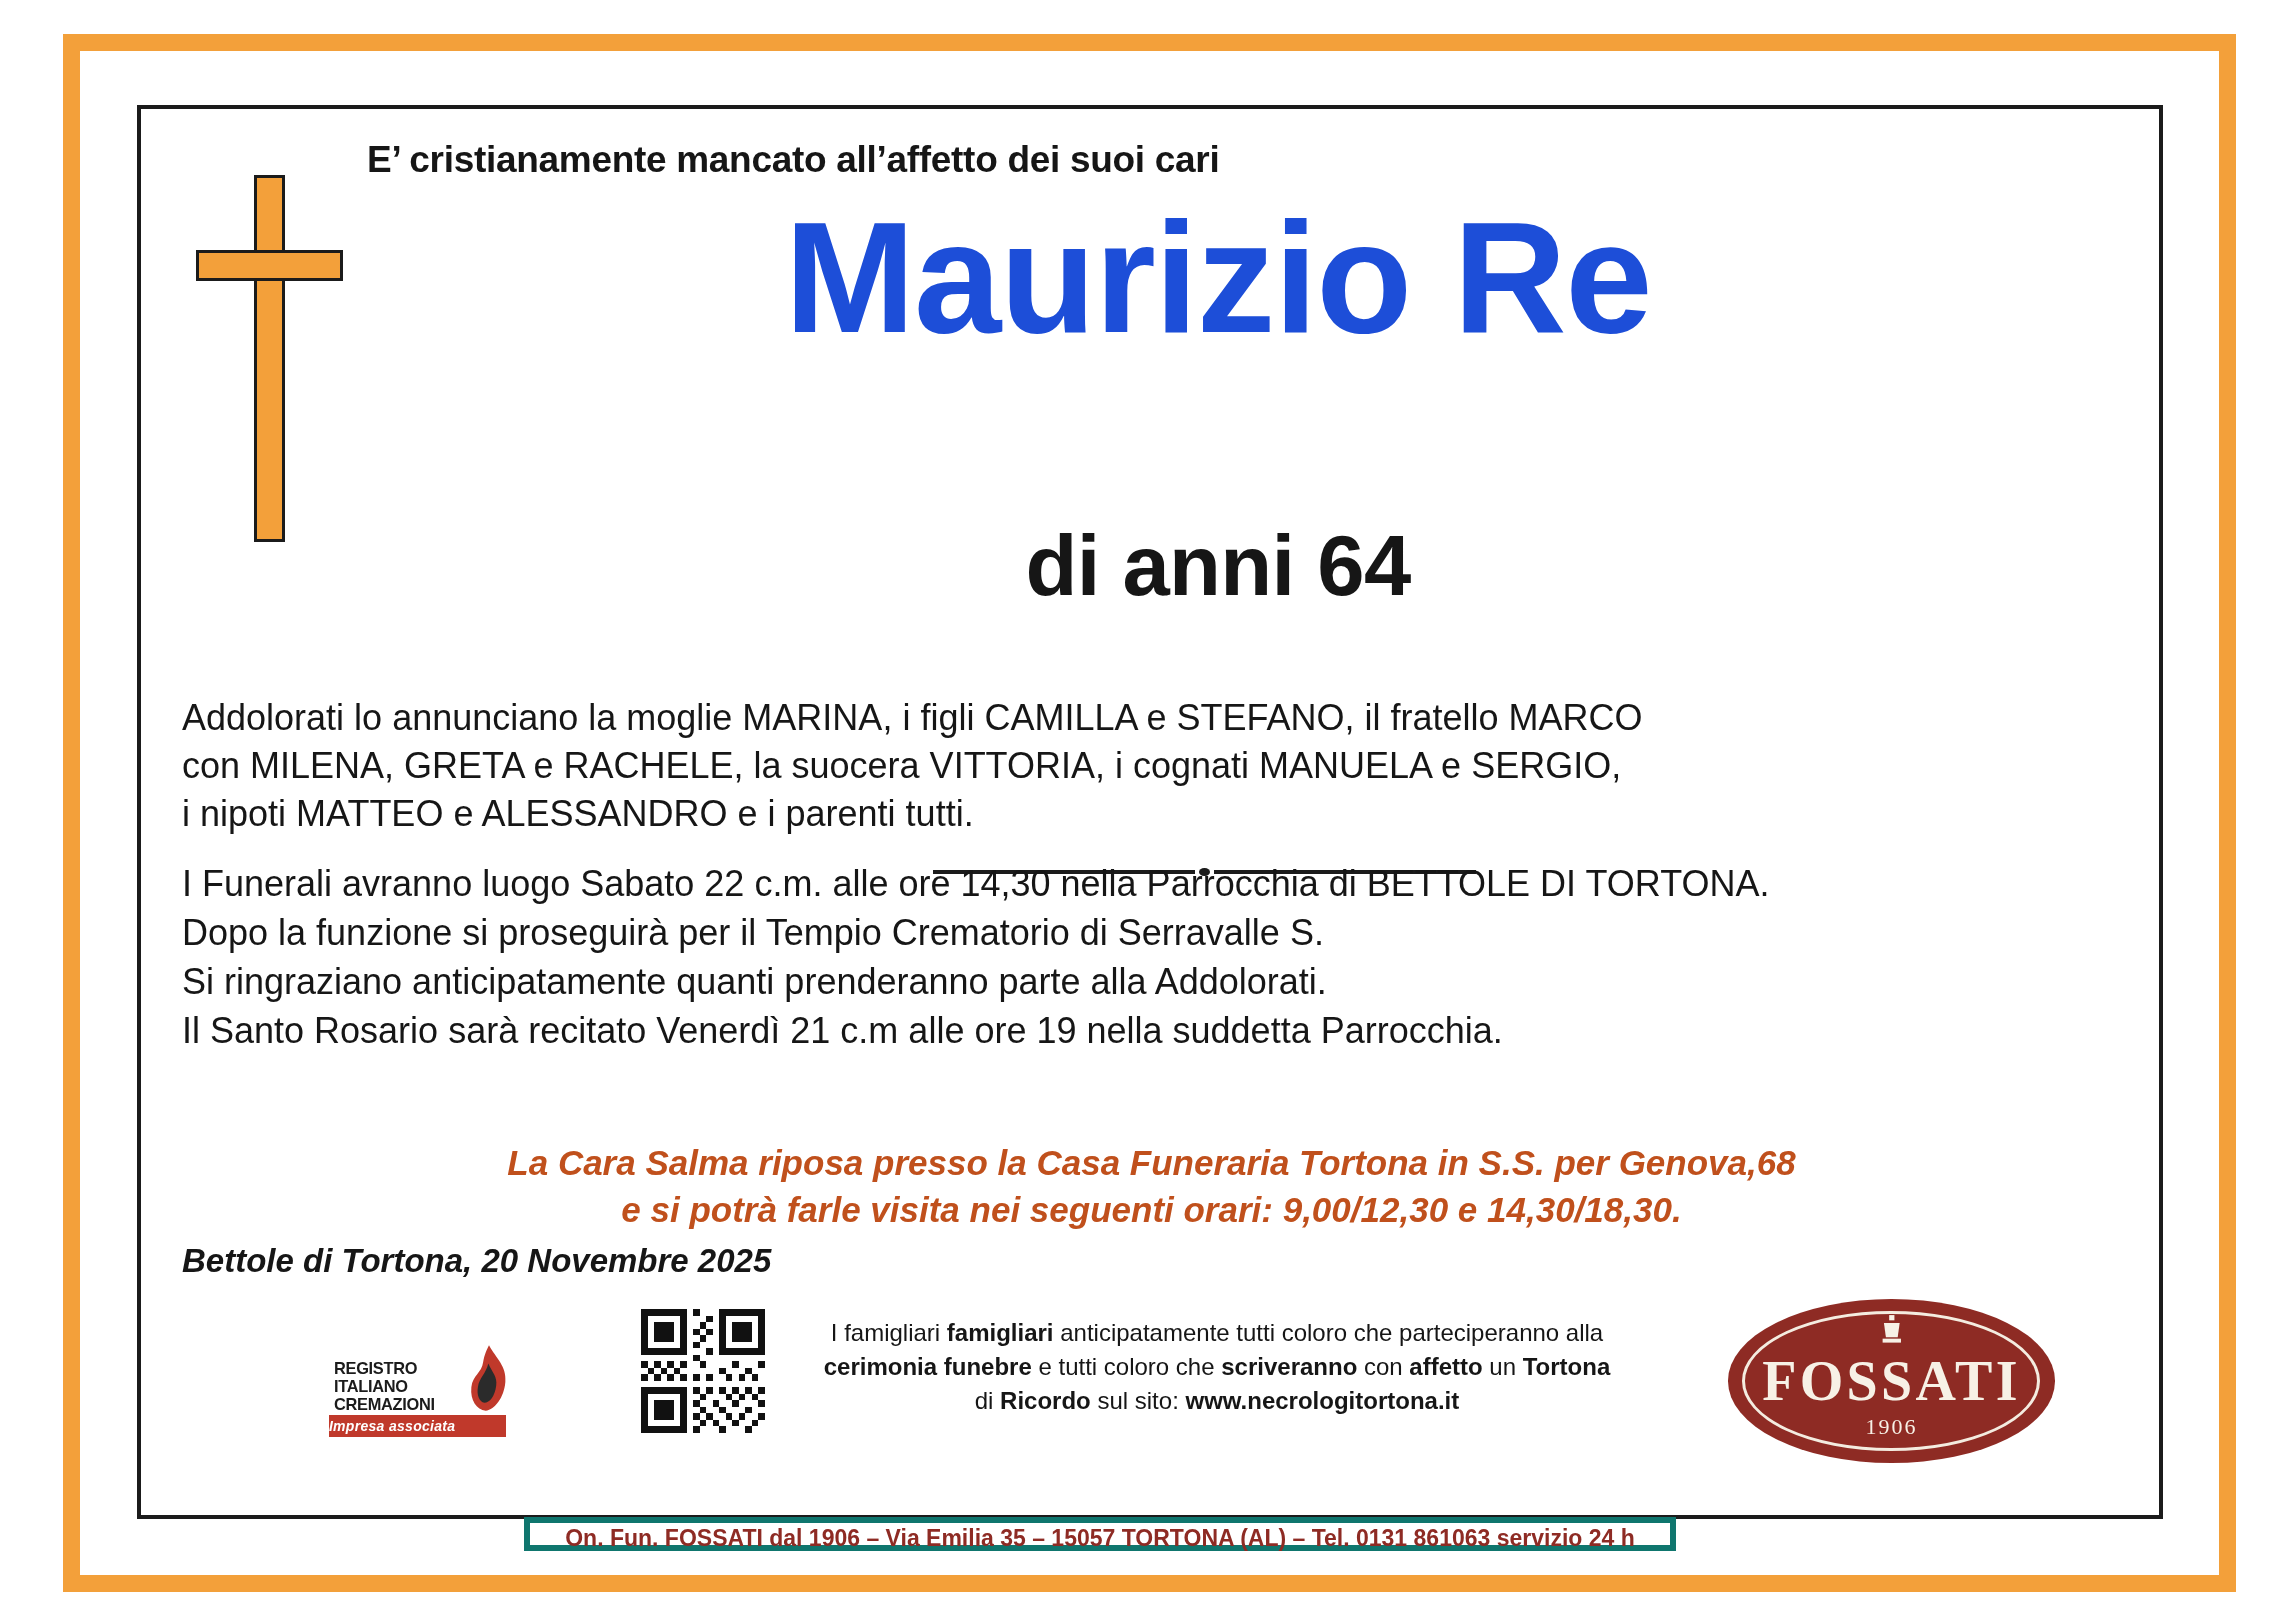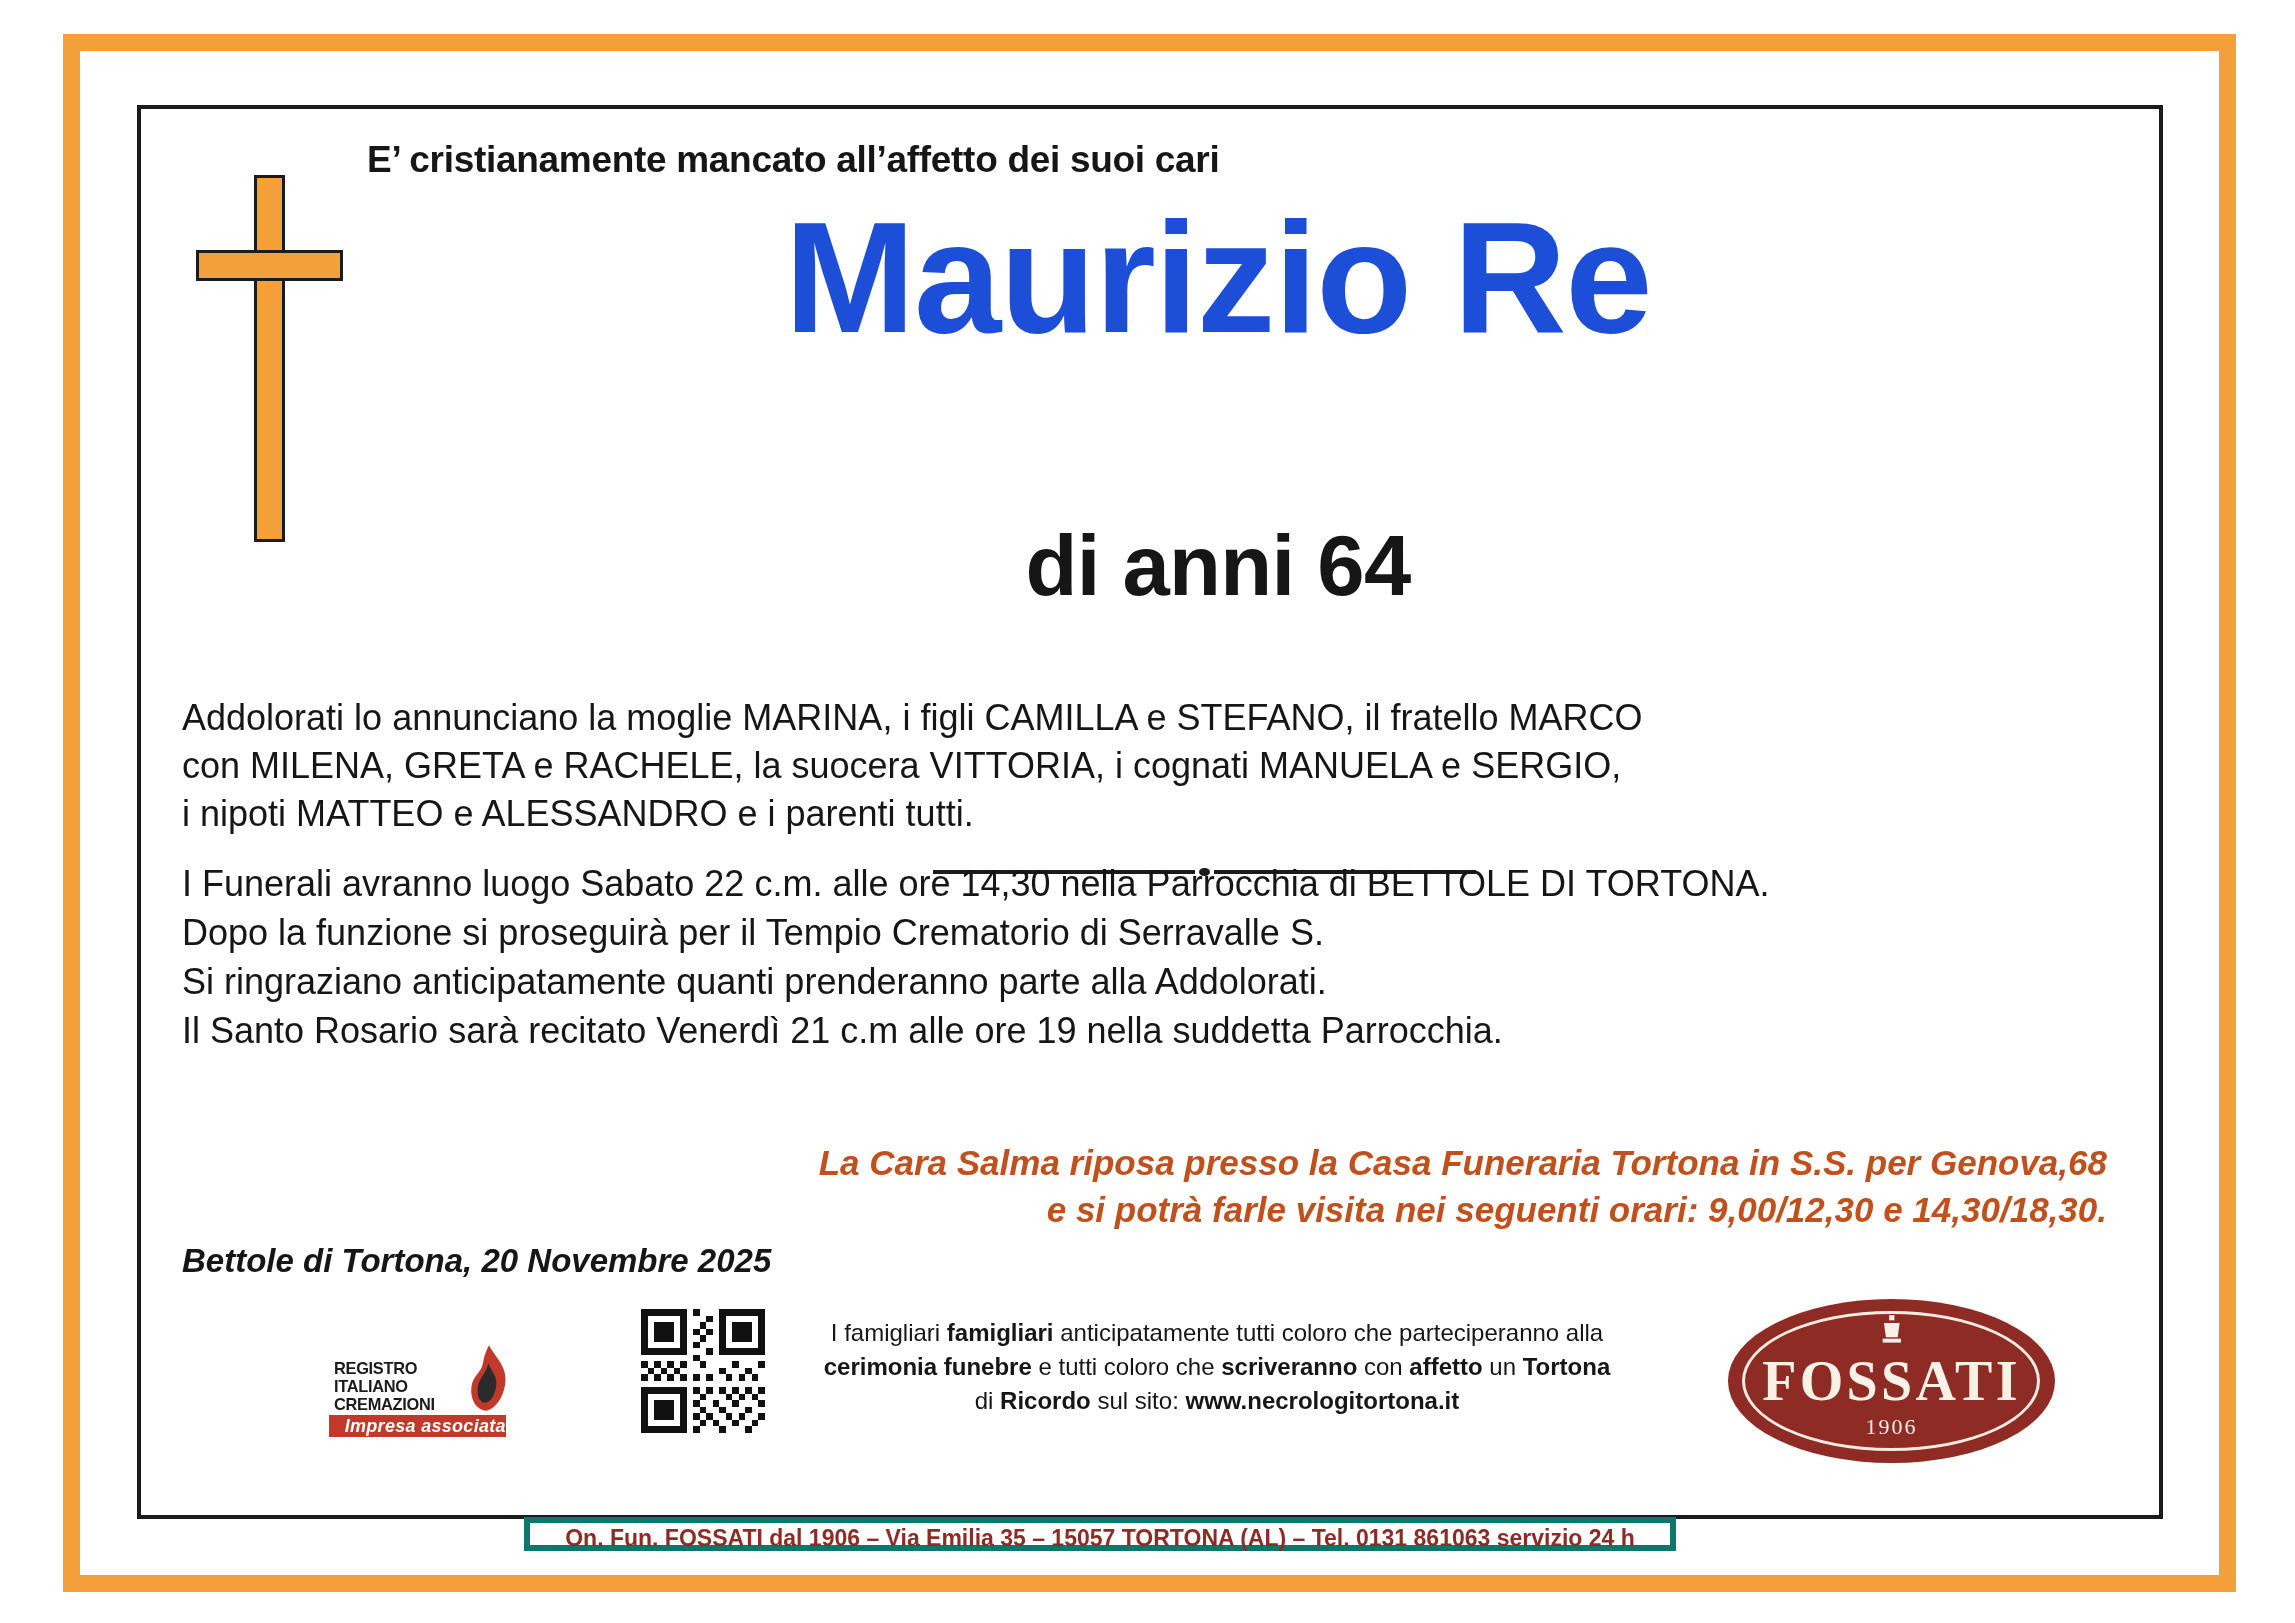--- a/index.html
+++ b/index.html
@@ -159,21 +159,21 @@
     color: #161616;
     line-height: 1.36;
   }
   .service-block div { white-space: nowrap; }
 
   .repose-block {
     position: absolute;
     left: 196px;
     top: 1139px;
     width: 1911px;
-    text-align: right;
+    text-align: center;
     font-size: 35px;
     font-weight: bold;
     font-style: italic;
     color: #c0501c;
     line-height: 1.35;
   }
 
   .place-date {
     position: absolute;
     left: 182px;
@@ -235,24 +235,24 @@
     height: 68px;
   }
   .cremazioni .ribbon {
     position: absolute;
     left: 7.9px;
     top: 80px;
     width: 177px;
     height: 22px;
     background: #c0392b;
     color: #ffffff;
-    font-size: 18px;
+    font-size: 14px;
     font-weight: bold;
     font-style: italic;
-    text-align: right;
+    text-align: left;
     line-height: 22px;
     letter-spacing: 0.3px;
   }
 
   
   .fossati {
     position: absolute;
     left: 1728px;
     top: 1299px;
     width: 327px;

